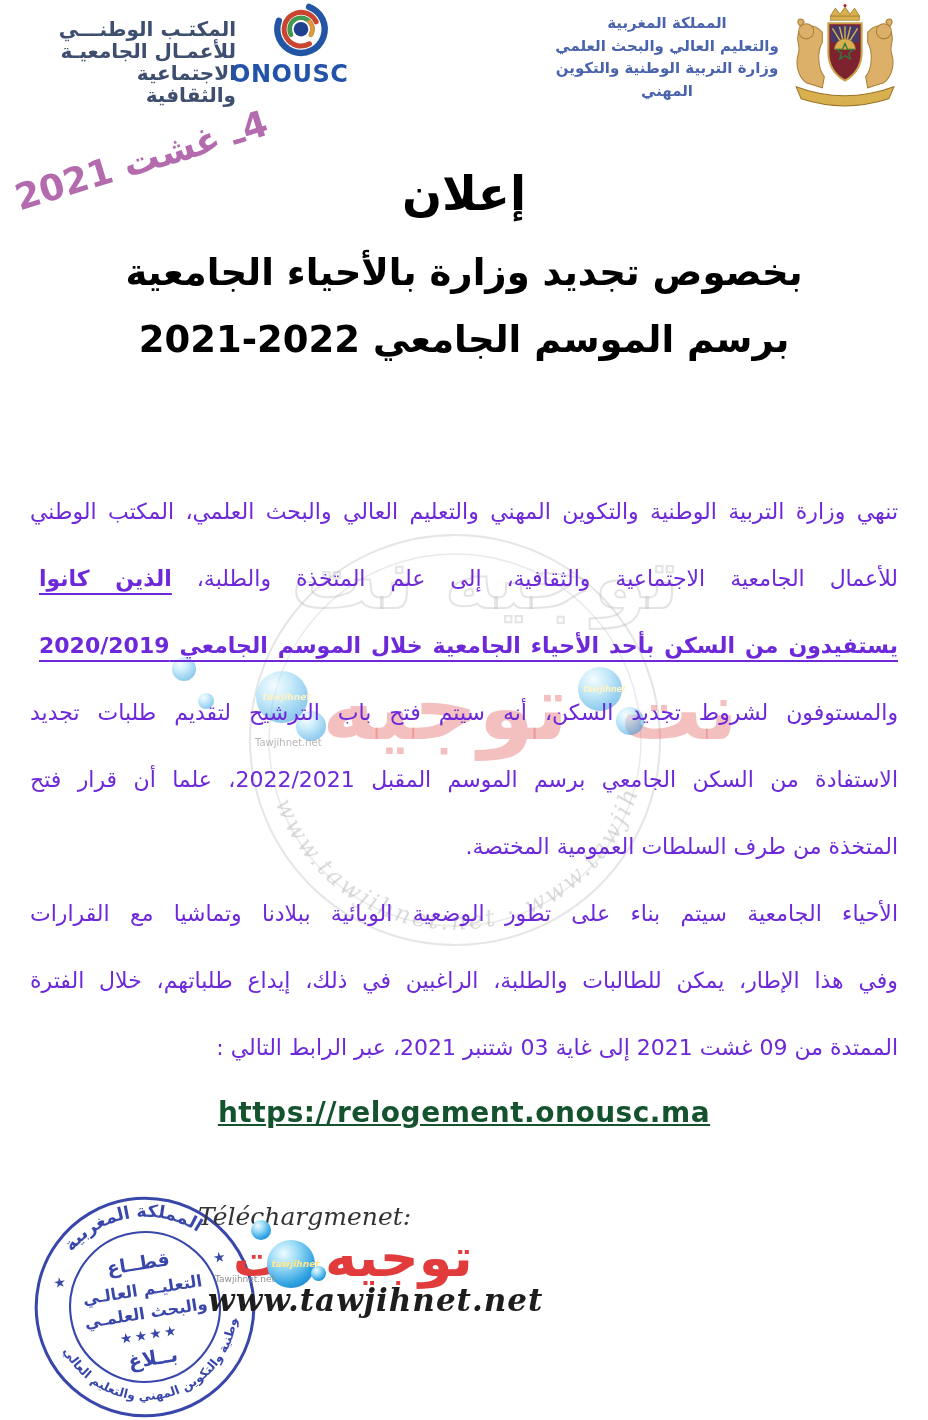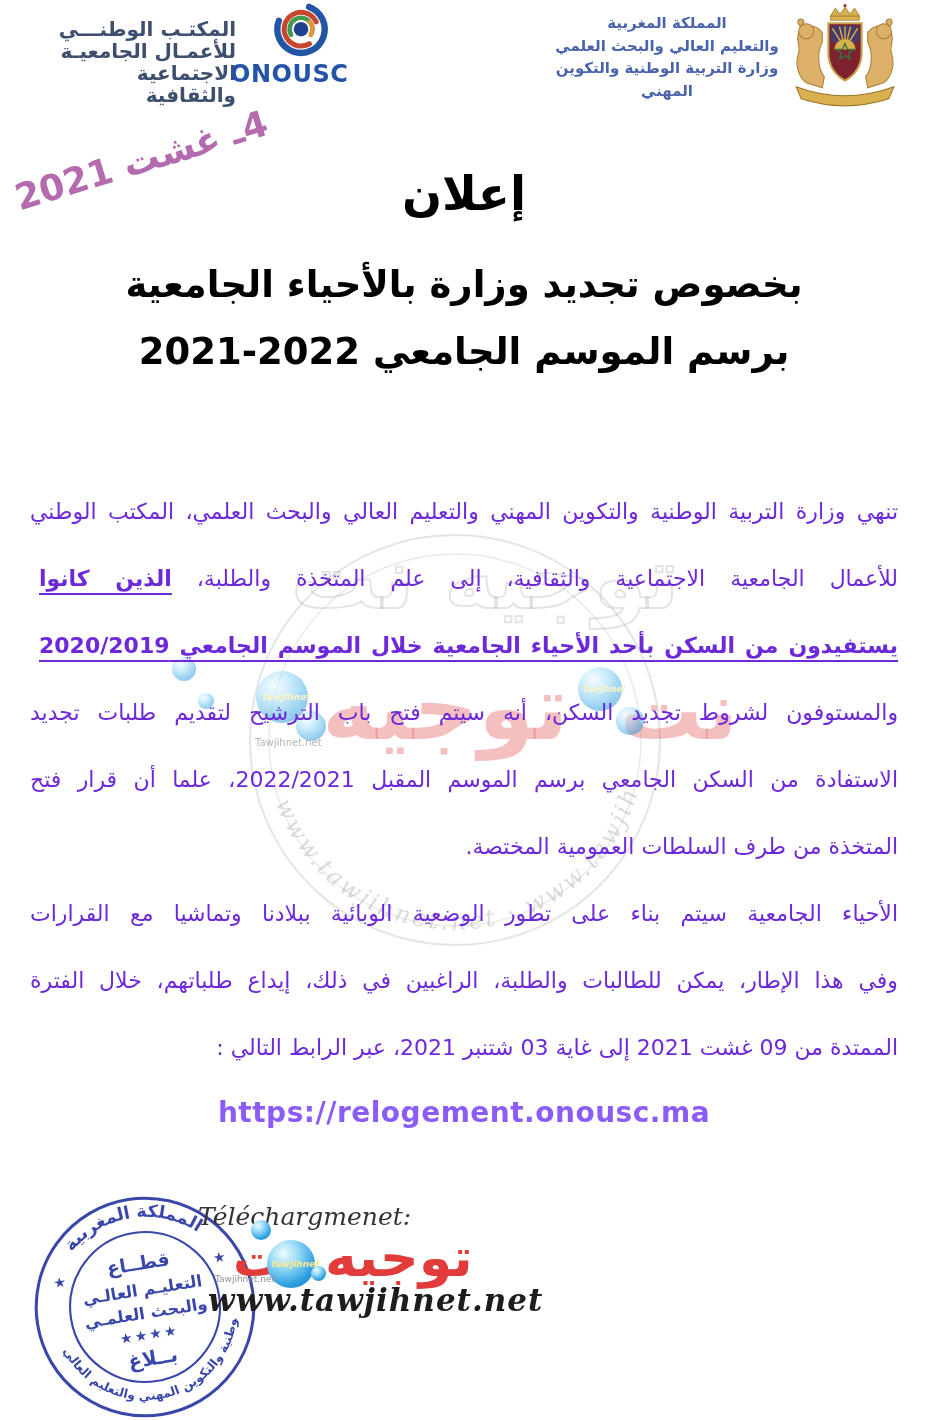--- a/index.html
+++ b/index.html
@@ -27,37 +27,37 @@
 
   
   .date-stamp{
     left:22px;top:138px;width:250px;direction:rtl;text-align:center;
     transform:rotate(-17deg);color:#a957a3;font-size:36px;font-weight:bold;
     opacity:.88;letter-spacing:2px;white-space:nowrap;
   }
 
   
   .title{left:0;right:0;top:166px;text-align:center;color:#000;direction:rtl;z-index:2;}
-  .title .t1{font-size:47px;font-weight:bold;margin-bottom:42px;}
+  .title .t1{font-size:47px;font-weight:bold;margin-bottom:30px;}
   .title .t2{font-size:37px;font-weight:bold;margin-bottom:24px;}
   .title .t3{font-size:37px;font-weight:bold;}
 
   
   .bodytext{left:30px;width:868px;top:478px;direction:rtl;color:#6d28d9;
     font-size:22px;z-index:2;}
   .bline{
     line-height:67px;white-space:nowrap;
     text-align:justify;text-align-last:justify;
   }
   .bline.lastline{text-align-last:right;}
   .emph{font-weight:bold;text-decoration:underline;text-underline-offset:7px;text-decoration-thickness:2px;margin-left:9px;}
 
   .sitelink{
     left:0;right:0;top:1096px;text-align:center;z-index:2;
-    color:#8b5cf6;font-size:28px;font-weight:bold;letter-spacing:.5px;
+    color:#14532d;font-size:28px;font-weight:bold;letter-spacing:.5px;text-decoration:underline;
   }
 
   
   .wm{z-index:1;}
   .wm-ring{left:235px;top:520px;}
   .wm-hollow{
     left:190px;top:528px;width:590px;direction:rtl;text-align:center;
     font-size:86px;font-weight:bold;color:transparent;
     -webkit-text-stroke:2px rgba(195,195,195,.45);letter-spacing:10px;
   }

